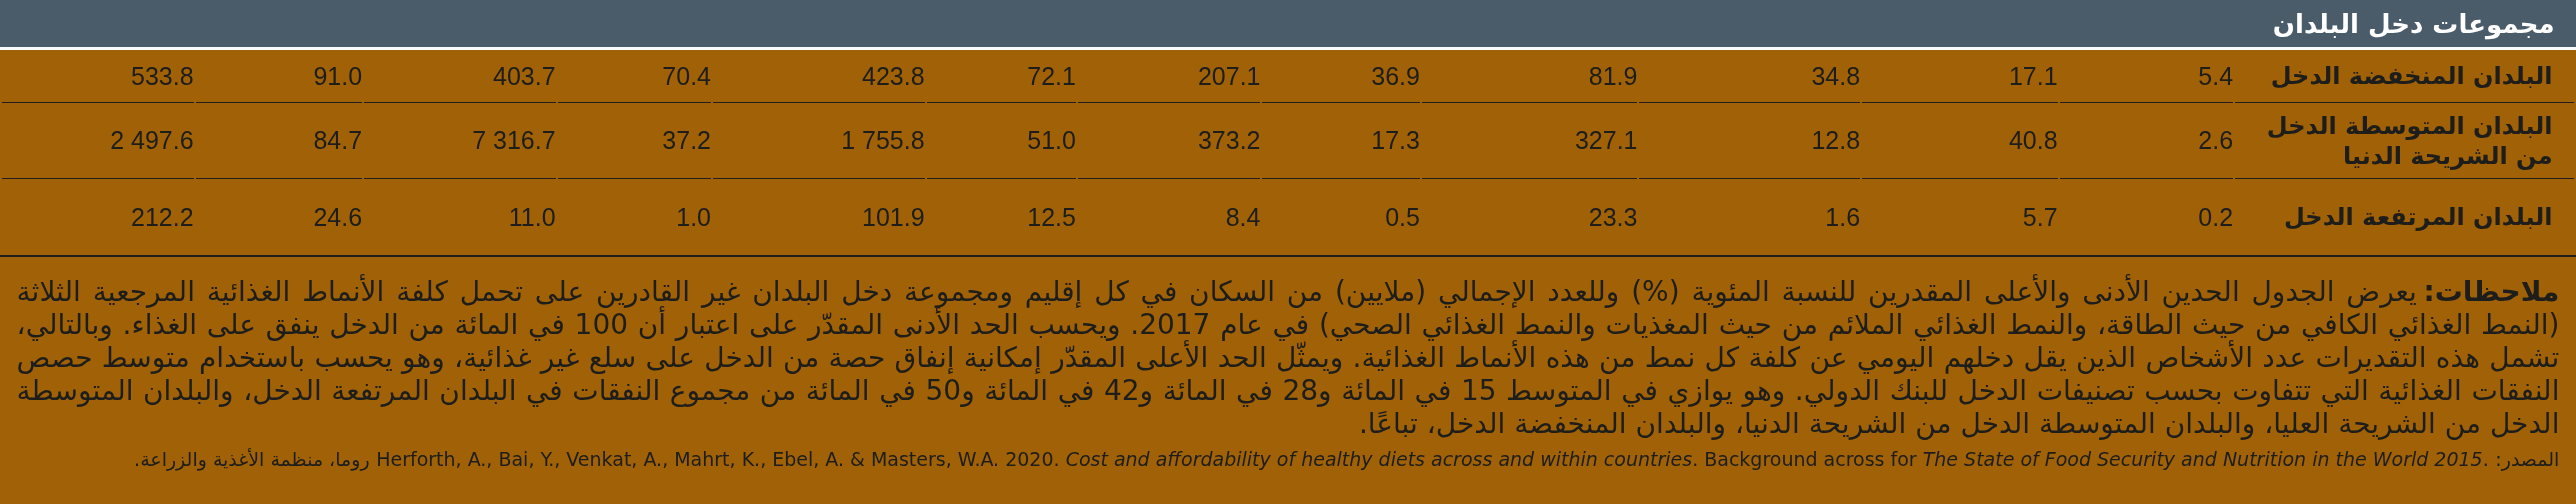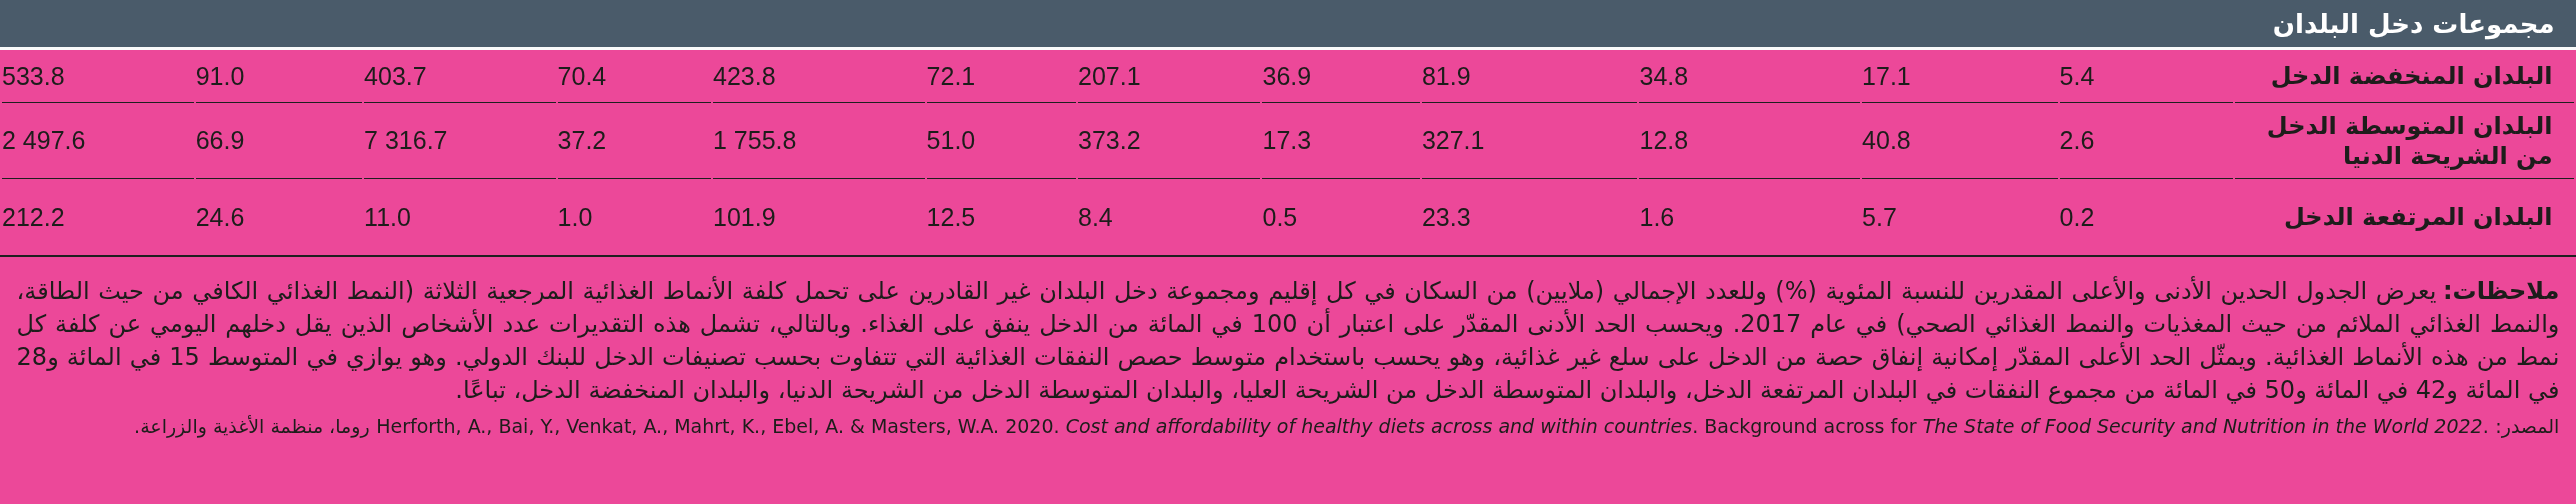--- a/index.html
+++ b/index.html
@@ -1,19 +1,19 @@
 <!DOCTYPE html>
 <html lang="ar" dir="rtl" style="font-size:13.3px"><head>
 <meta charset="utf-8">
 <style>
   html,body{margin:0;padding:0;}
   .page{
     position:relative;
     width:2576px;height:505px;
-    background:#ec4899;
+    background:#a16207;
     overflow:hidden;
     font-family:"DejaVu Sans",sans-serif;
     color:#1d1d1b;
     direction:rtl;
     margin-left:30px;
   }
   
   .header-bar{
     height:50px;
     background:#4a5b6a;
@@ -43,29 +43,30 @@
     border-bottom:1.7px solid #1f1f1f;
   }
   th.rowlabel{
     font-size:24px;font-weight:bold;
     text-align:right;
     padding:5px 21.5px 5px 5px;
     line-height:1.25;
   }
   td.num{
     direction:ltr;
+    text-align:right;
     font-family:"Liberation Sans","DejaVu Sans",sans-serif;
     font-size:25px;
     white-space:nowrap;
     padding:0;
   }
   
   .notes{
     margin:18px 16.6px 0 16.6px;
-    font-size:24px;
+    font-size:28px;
     line-height:33px;
     text-align:justify;
   }
   .notes .b{font-weight:bold;margin-left:6.6px;}
   
   .source{
     margin:6.6px 16.6px 0 16.6px;
     font-size:19px;
     line-height:25px;
     text-align:right;
@@ -121,21 +122,21 @@
           <td class="num">2.6</td>
           <td class="num">40.8</td>
           <td class="num">12.8</td>
           <td class="num">327.1</td>
           <td class="num">17.3</td>
           <td class="num">373.2</td>
           <td class="num">51.0</td>
           <td class="num">1 755.8</td>
           <td class="num">37.2</td>
           <td class="num">7 316.7</td>
-          <td class="num">66.9</td>
+          <td class="num">84.7</td>
           <td class="num">2 497.6</td>
         </tr>
         <tr>
           <th class="rowlabel">البلدان المرتفعة الدخل</th>
           <td class="num">0.2</td>
           <td class="num">5.7</td>
           <td class="num">1.6</td>
           <td class="num">23.3</td>
           <td class="num">0.5</td>
           <td class="num">8.4</td>
@@ -147,17 +148,17 @@
           <td class="num">212.2</td>
         </tr>
       </tbody>
   </table>
 
   <div class="notes">
     <span class="b">ملاحظات:</span><span>يعرض الجدول الحدين الأدنى والأعلى المقدرين للنسبة المئوية (%) وللعدد الإجمالي (ملايين) من السكان في كل إقليم ومجموعة دخل البلدان غير القادرين على تحمل كلفة الأنماط الغذائية المرجعية الثلاثة (النمط الغذائي الكافي من حيث الطاقة، والنمط الغذائي الملائم من حيث المغذيات والنمط الغذائي الصحي) في عام 2017. ويحسب الحد الأدنى المقدّر على اعتبار أن 100 في المائة من الدخل ينفق على الغذاء. وبالتالي، تشمل هذه التقديرات عدد الأشخاص الذين يقل دخلهم اليومي عن كلفة كل نمط من هذه الأنماط الغذائية. ويمثّل الحد الأعلى المقدّر إمكانية إنفاق حصة من الدخل على سلع غير غذائية، وهو يحسب باستخدام متوسط حصص النفقات الغذائية التي تتفاوت بحسب تصنيفات الدخل للبنك الدولي. وهو يوازي في المتوسط 15 في المائة و28 في المائة و42 في المائة و50 في المائة من مجموع النفقات في البلدان المرتفعة الدخل، والبلدان المتوسطة الدخل من الشريحة العليا، والبلدان المتوسطة الدخل من الشريحة الدنيا، والبلدان المنخفضة الدخل، تباعًا.</span>
   </div>
 
   <div class="source">
-    <span class="b">المصدر:</span><span class="latin"><span>Herforth, A., Bai, Y., Venkat, A., Mahrt, K., Ebel, A. &amp; Masters, W.A. 2020. </span><i>Cost and affordability of healthy diets across and within countries</i><span>. Background across for </span><i>The State of Food Security and Nutrition in the World 2022</i><span>.</span></span><span class="tail">روما، منظمة الأغذية والزراعة.</span>
+    <span class="b">المصدر:</span><span class="latin"><span>Herforth, A., Bai, Y., Venkat, A., Mahrt, K., Ebel, A. &amp; Masters, W.A. 2020. </span><i>Cost and affordability of healthy diets across and within countries</i><span>. Background across for </span><i>The State of Food Security and Nutrition in the World 2015</i><span>.</span></span><span class="tail">روما، منظمة الأغذية والزراعة.</span>
   </div>
 
 </div>
 
 
 </body></html>

